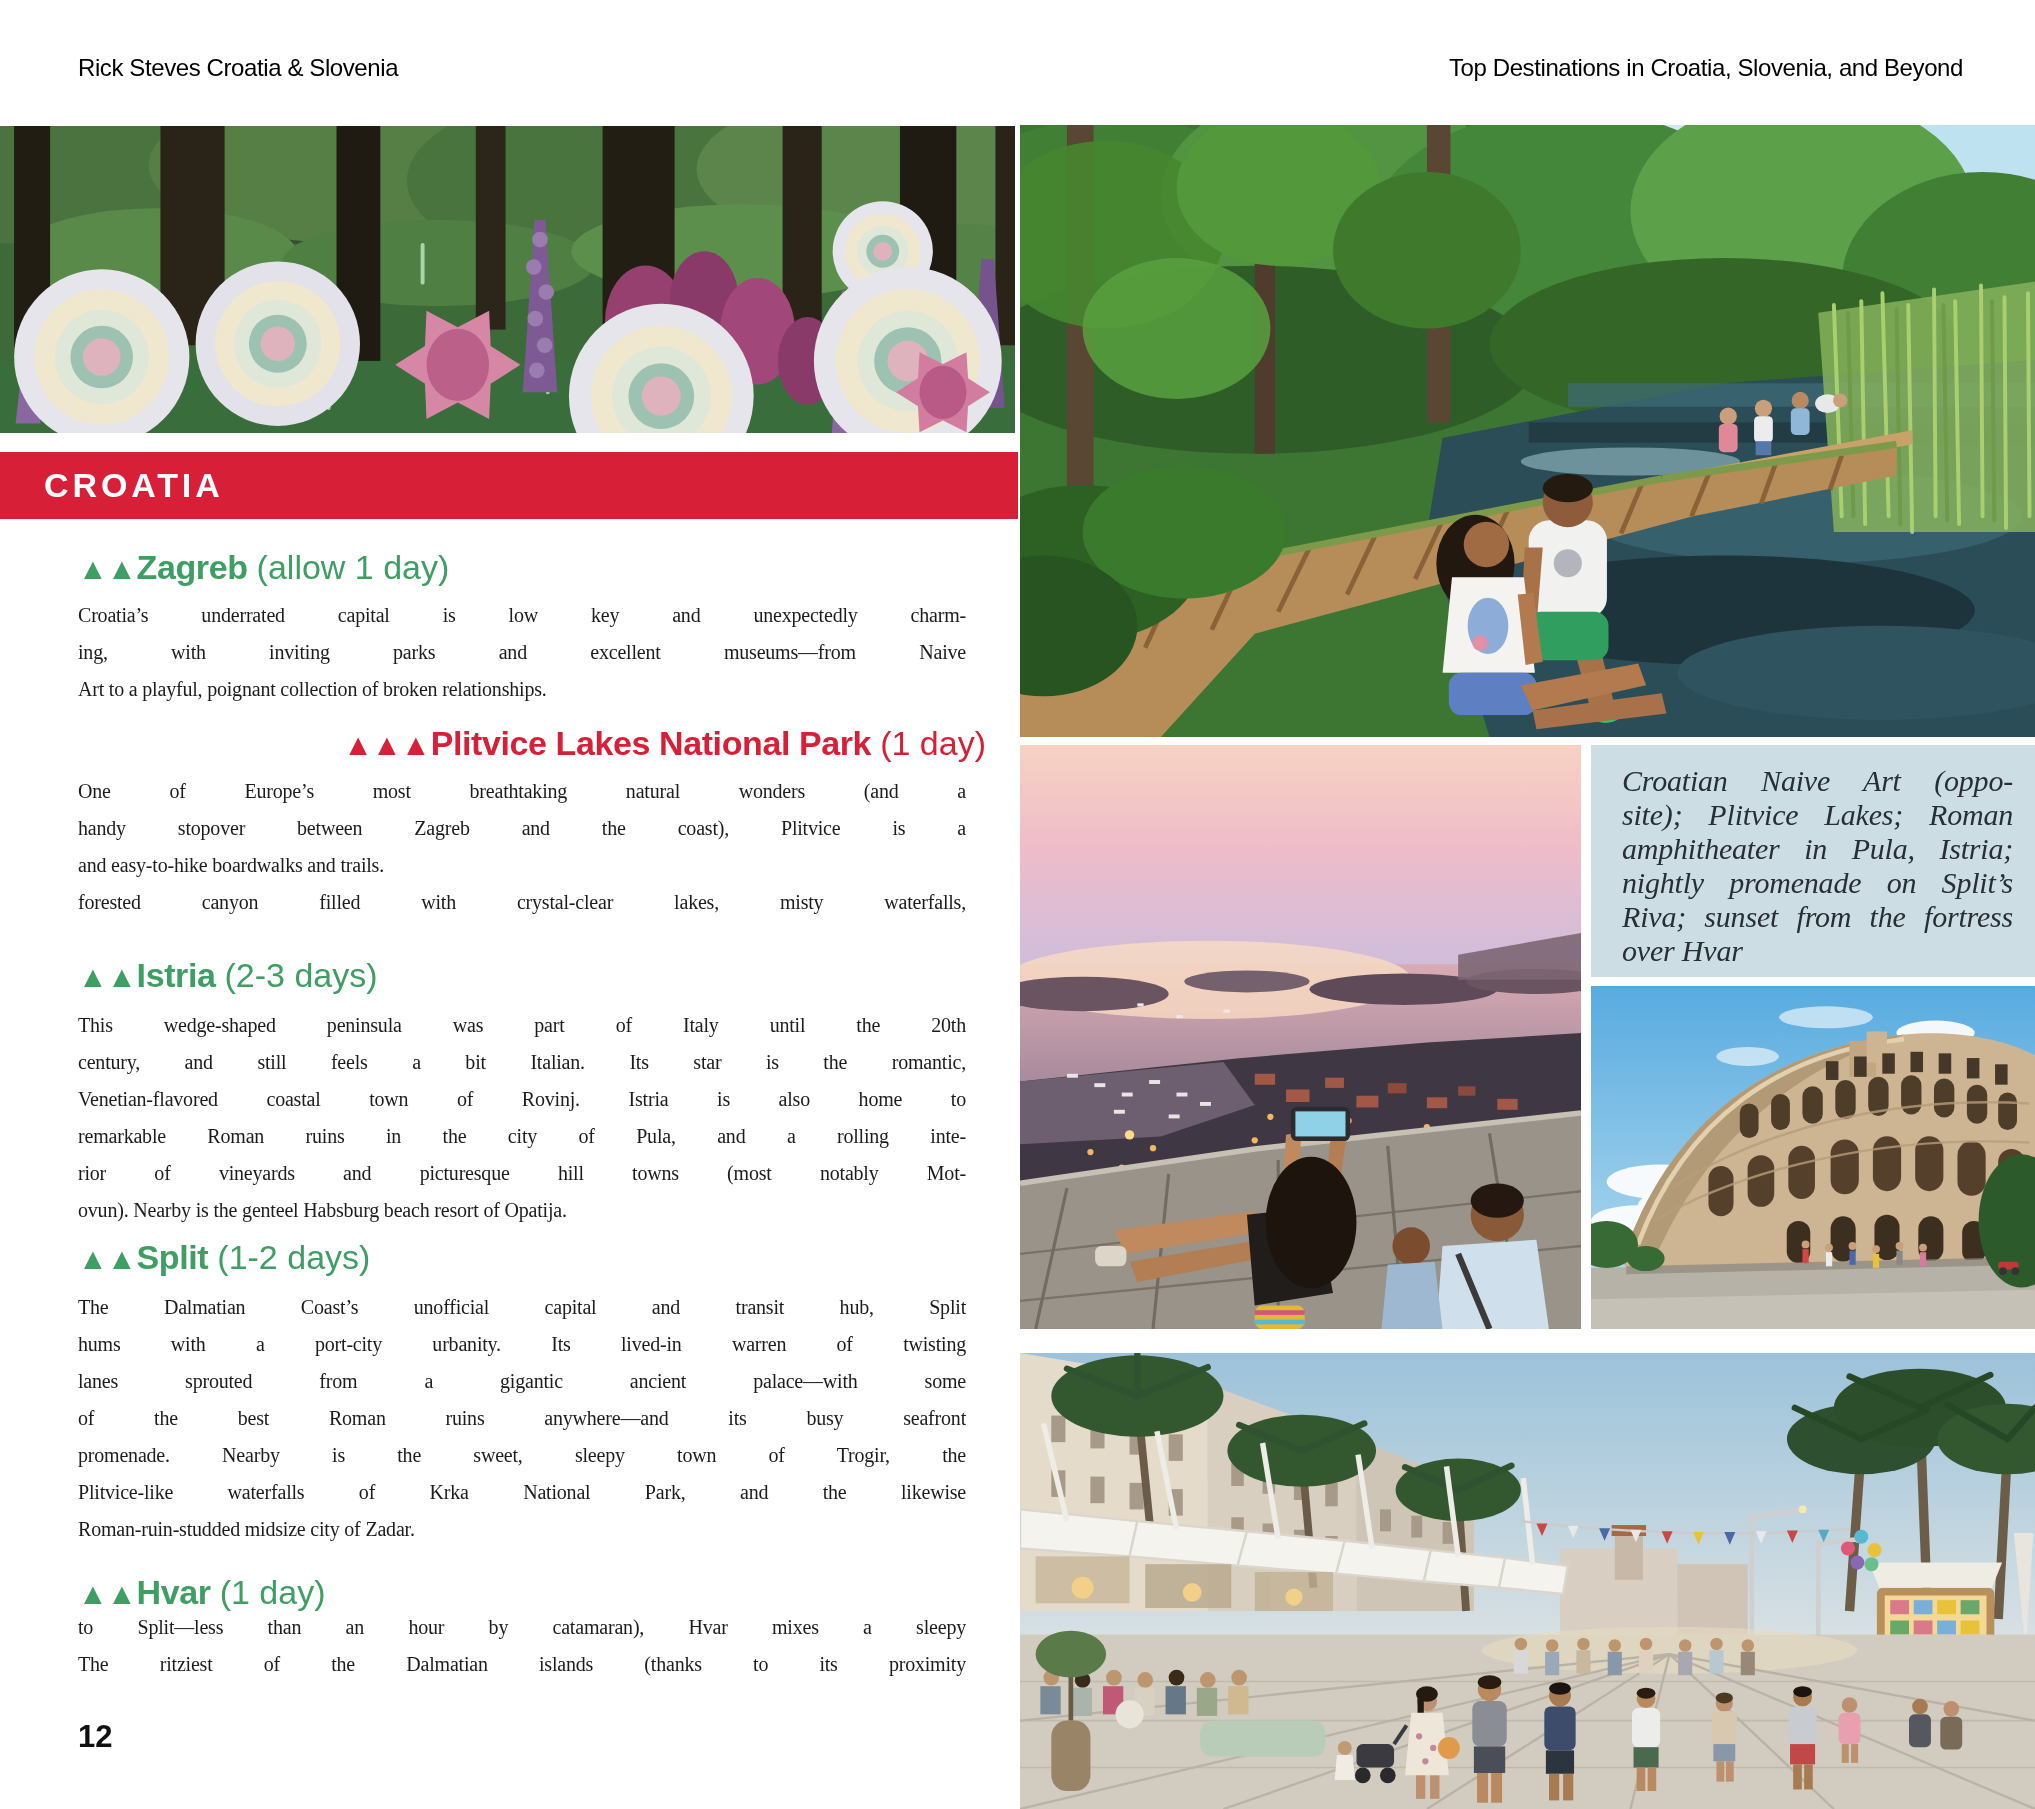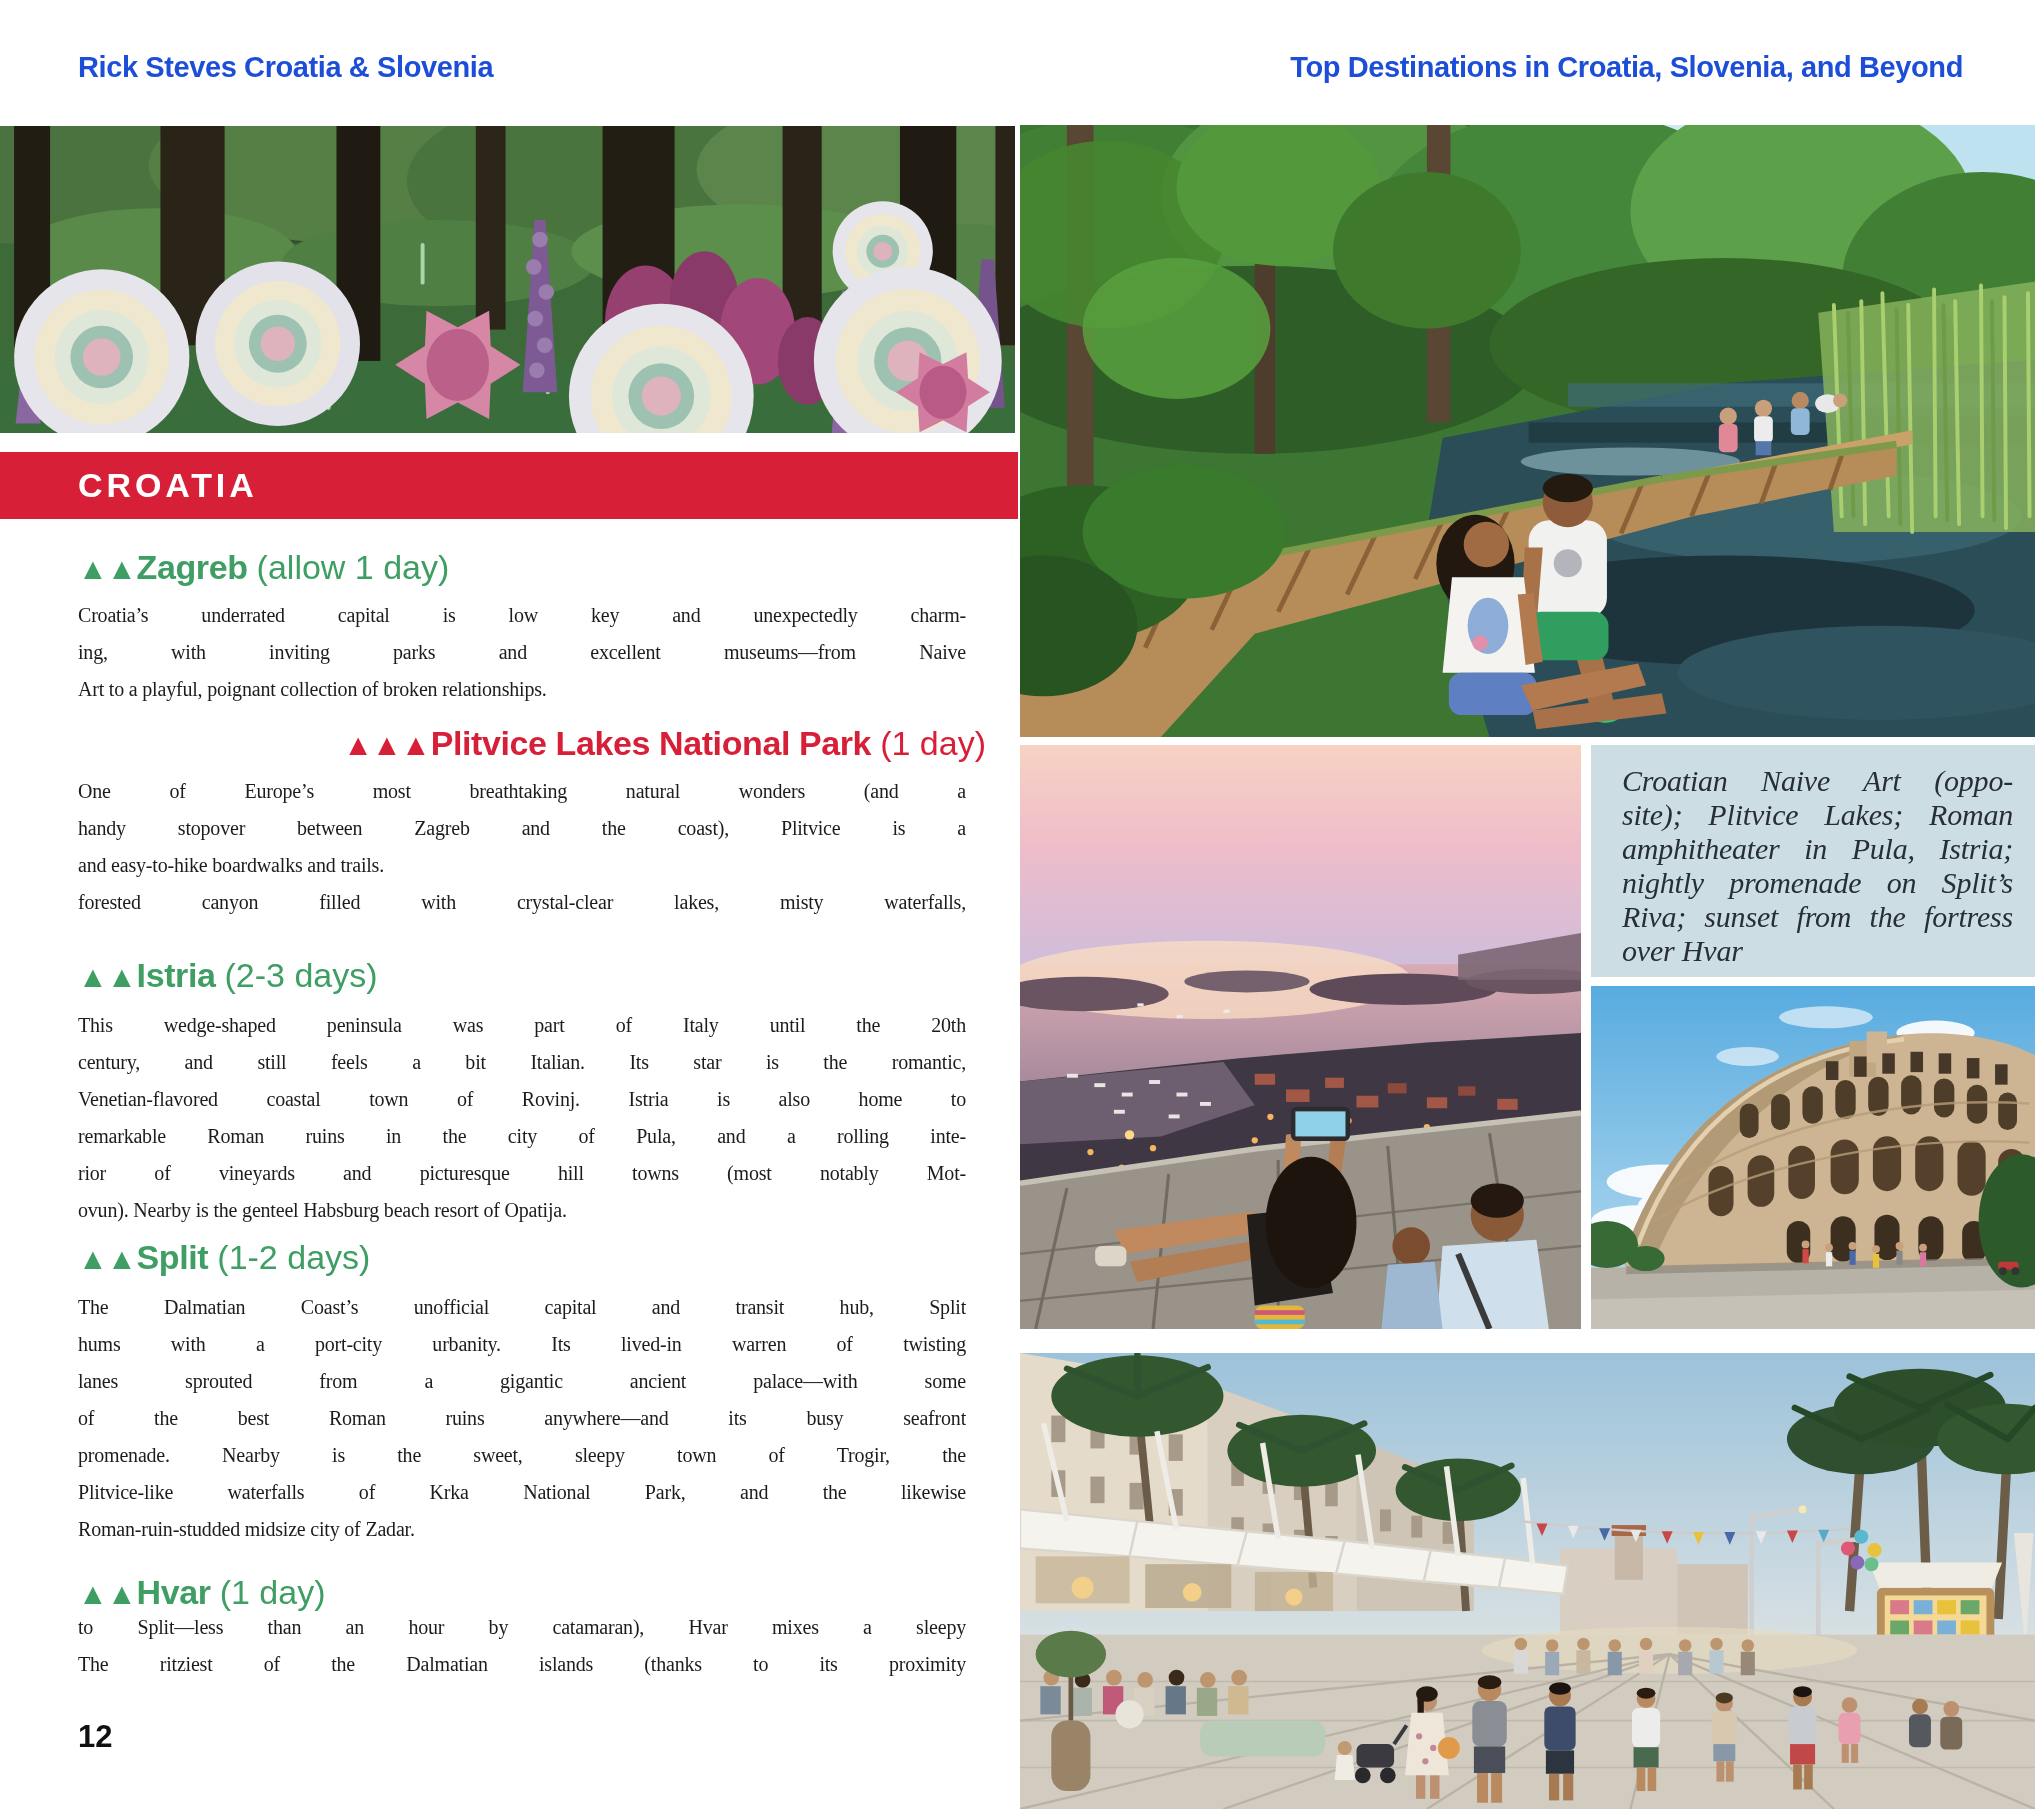--- a/index.html
+++ b/index.html
@@ -1,27 +1,27 @@
 <!DOCTYPE html>
 <html style="--red: #d81f38; --green: #3f9e63; --captionBg: #ccdde4;font-size:12.5px"><head>
 <meta charset="utf-8">
 <style>
   html,body{margin:0;padding:0;background:#888;}
   .page{position:relative;width:2035px;height:1809px;background:#fff;overflow:hidden;
         font-family:"Liberation Serif",serif;}
 
   
   .runhead{position:absolute;top:52px;font-family:"Liberation Sans",sans-serif;
-           font-weight:bold;font-size:29px;line-height:31px;color:#1d4ed8;letter-spacing:-0.4px;}
+           font-weight:normal;font-size:24px;line-height:31px;color:#000000;letter-spacing:-0.4px;}
   .runhead.left{left:78px;}
   .runhead.right{right:72px;}
 
   
   .banner{position:absolute;left:0;top:452px;width:1018px;height:67px;background:var(--red);}
-  .banner span{display:block;padding-left:78px;color:#ffffff;
+  .banner span{display:block;padding-left:44px;color:#ffffff;
                font-family:"Liberation Sans",sans-serif;font-weight:bold;
                font-size:34px;line-height:67px;letter-spacing:3.9px;}
 
   
   .sec-h{position:absolute;left:78px;width:908px;font-family:"Liberation Sans",sans-serif;
          font-weight:bold;font-size:34px;line-height:39px;letter-spacing:-0.4px;white-space:nowrap;}
   .sec-h .tri{font-size:30px;letter-spacing:-0.8px;margin-right:0.8px;}
   .sec-h .dur{font-weight:normal;letter-spacing:0;}
   .h-green{color:var(--green);}
   .h-red{color:var(--red);text-align:right;}

